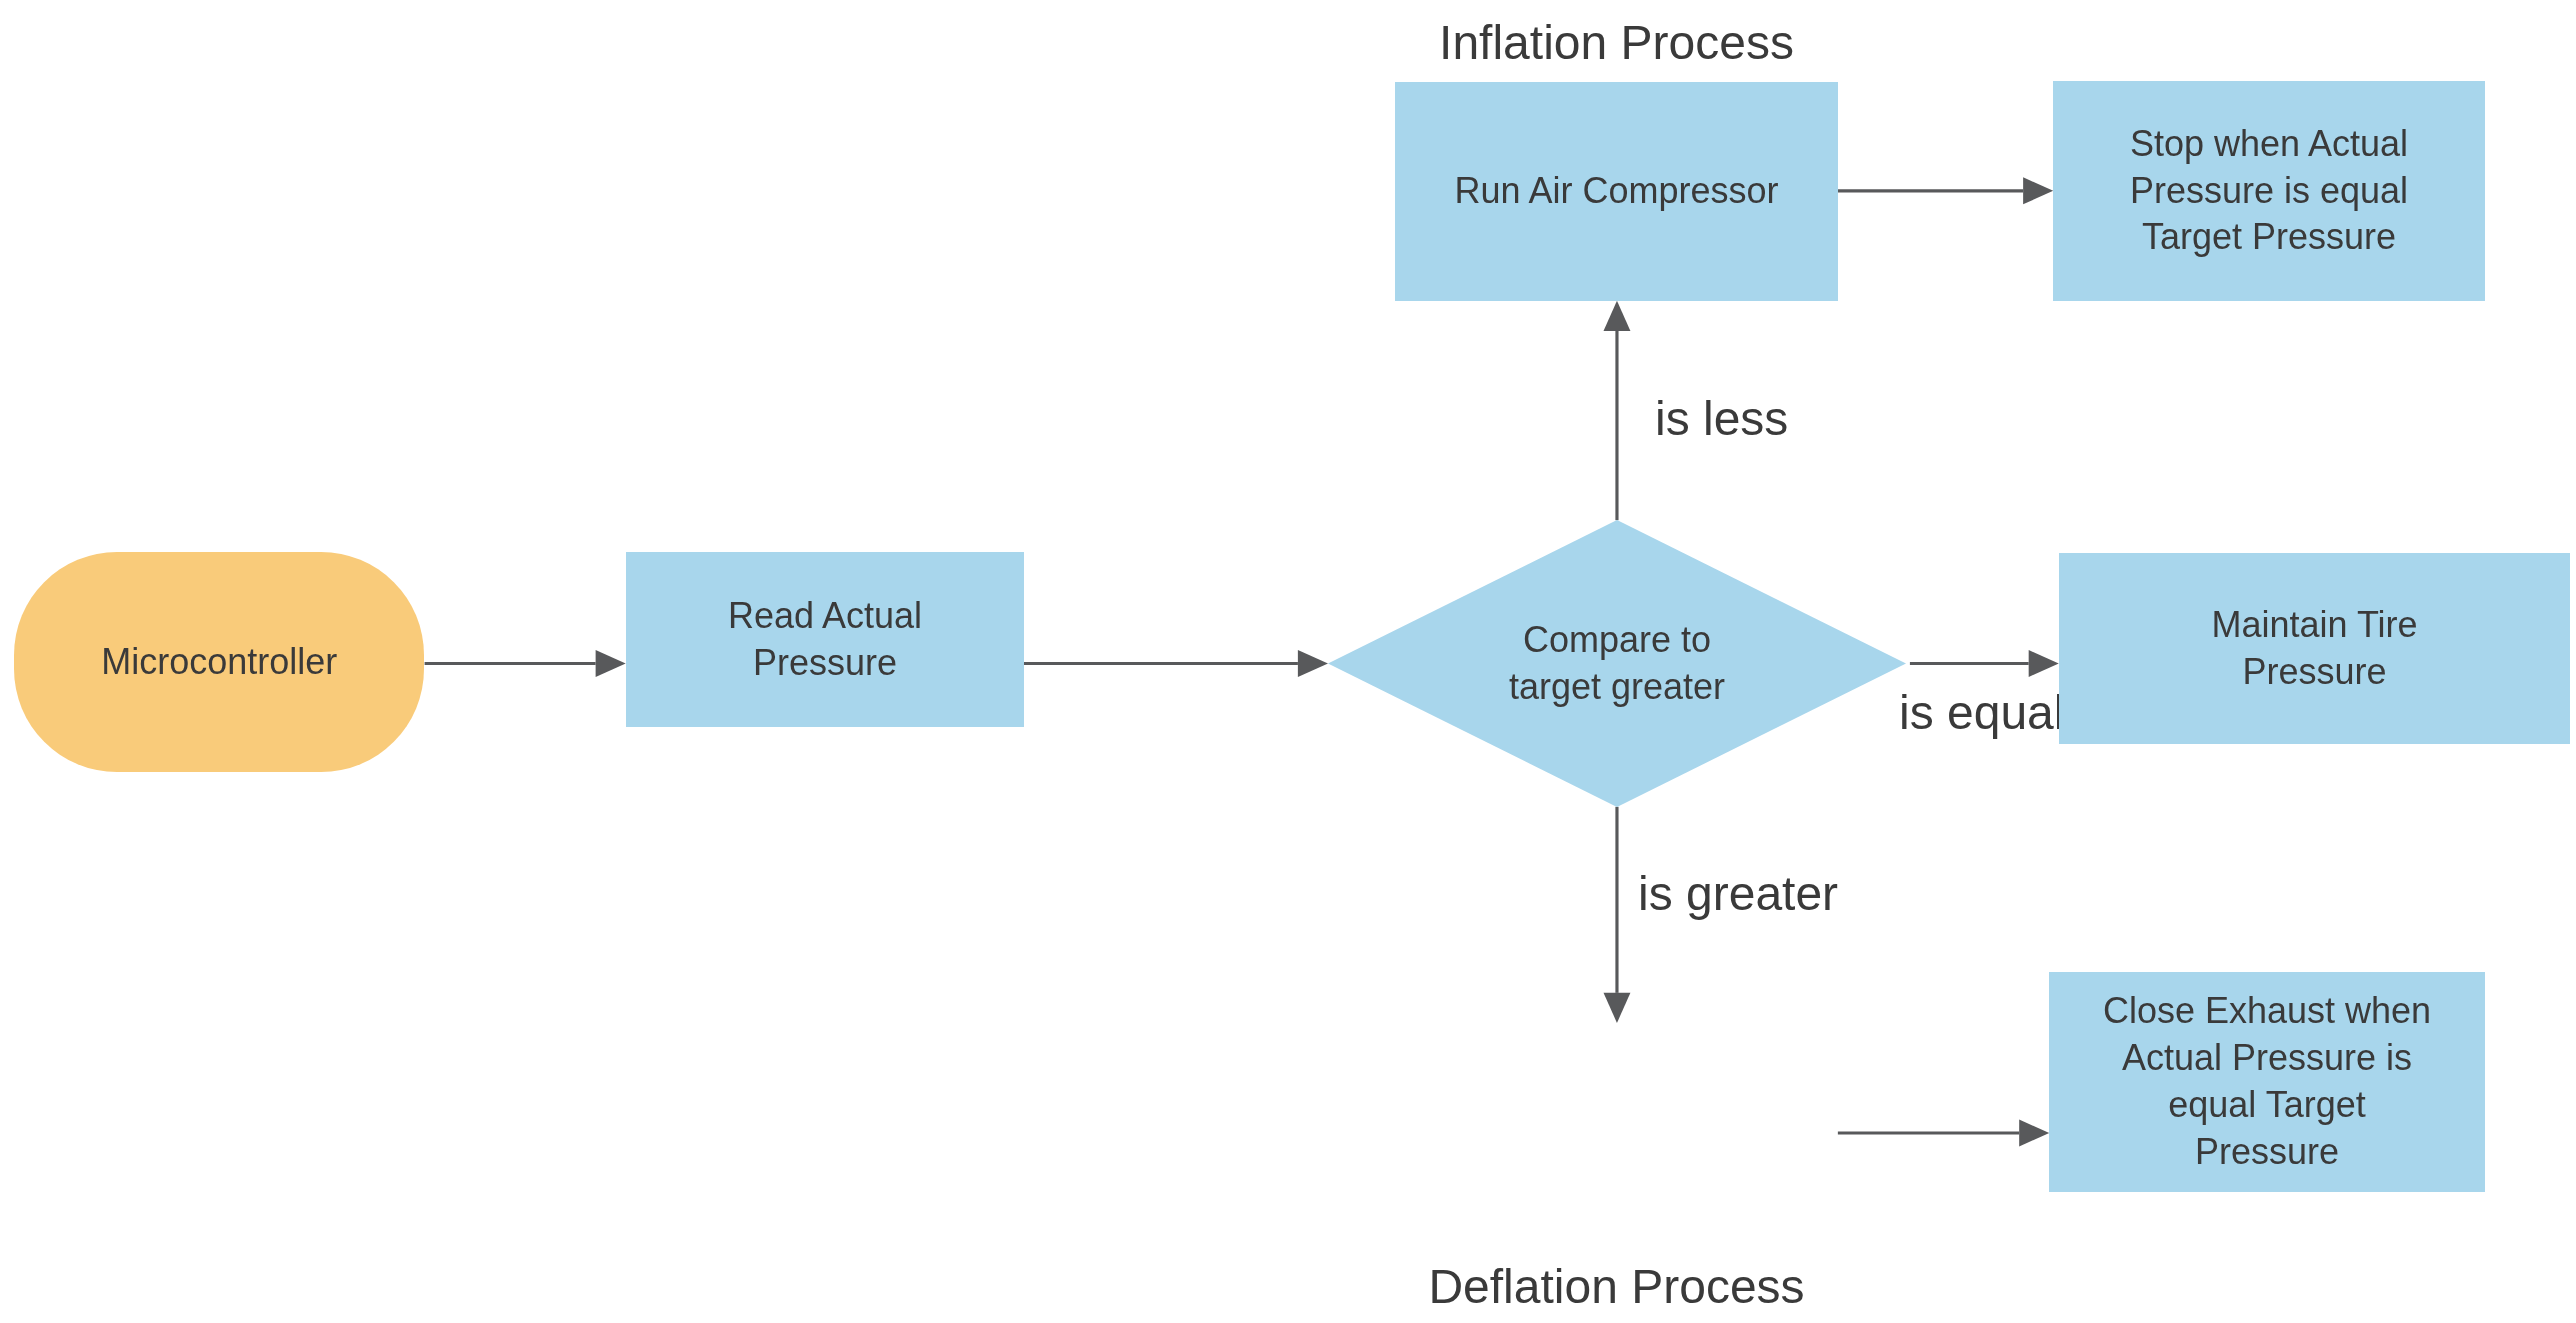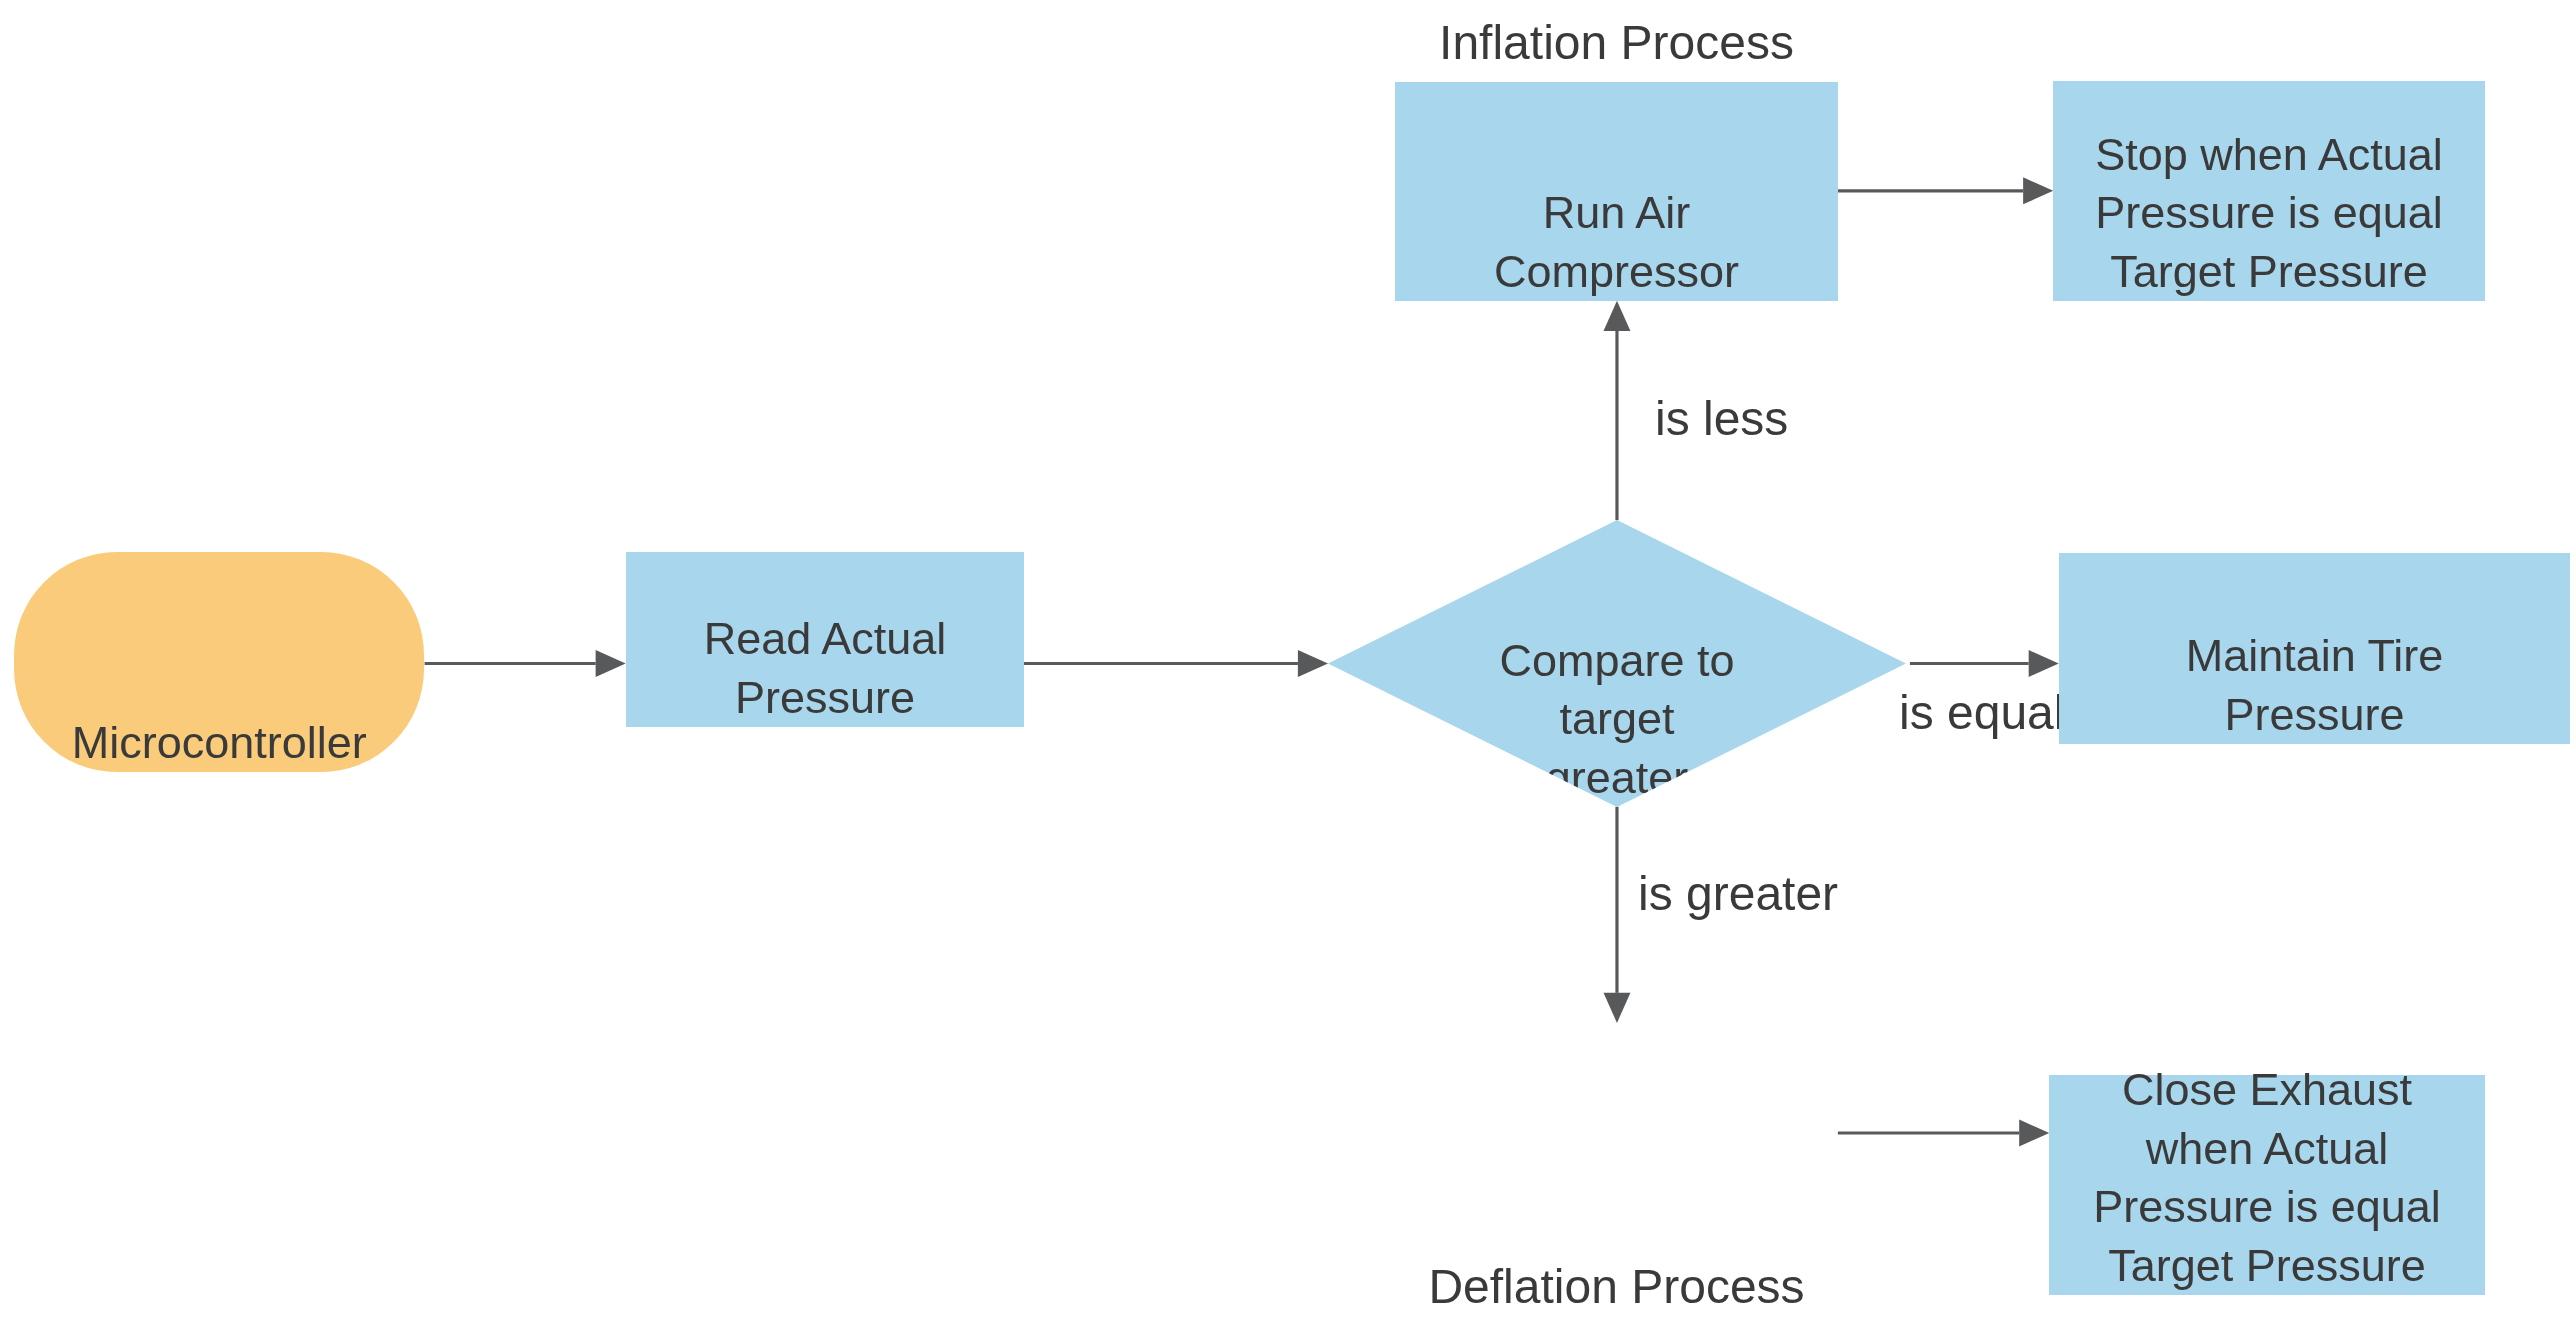--- a/index.html
+++ b/index.html
@@ -13,23 +13,23 @@
   #canvas{
     position:relative;
     width:2576px;height:1323px;
     background:var(--bg);
     font-family:"Liberation Sans", sans-serif;
     color:var(--text);
     overflow:hidden;
   }
   .shape{
     position:absolute;
-    display:flex;align-items:flex-end;justify-content:center;
+    display:flex;align-items:center;justify-content:center;
     text-align:center;
-    font-size:45px;line-height:1.3;
+    font-size:36px;line-height:1.3;
     color:var(--text);
   }
   .terminal{
     background:var(--terminal-fill);
     border-radius:103px;
   }
   .process{
     background:var(--process-fill);
   }
   .decision{
@@ -44,21 +44,21 @@
   #node-decision{left:1328px; top:520px;  width:578px; height:287px;}
   #node-decision .lbl{max-width:238px;}
   #node-run     {left:1395px; top:82px;  width:443px; height:219px;}
   #node-run     .lbl{max-width:380px;}
   #node-stop    {left:2053px; top:81px;  width:432px; height:220px;}
   #node-stop    .lbl{max-width:356px;}
   #node-maintain{left:2059px; top:553px;  width:511px; height:191px;}
   #node-maintain .lbl{max-width:333px;}
   #node-open    {left:1395px; top:1023px; width:443px; height:220px;}
   #node-open    .lbl{max-width:372px;}
-  #node-close   {left:2049px; top:1075px; width:436px; height:220px;}
+  #node-close   {left:2049px; top:972px; width:436px; height:220px;}
   #node-close   .lbl{max-width:348px;}
   
   .flow-label{
     position:absolute;
     font-size:48px;line-height:1.2;
     color:var(--text);
     white-space:nowrap;
   }
   #label-inflation{left:1395px; top:14.3px;   width:443px; text-align:center;}
   #label-deflation{left:1395px; top:1258px; width:443px; text-align:center;}

